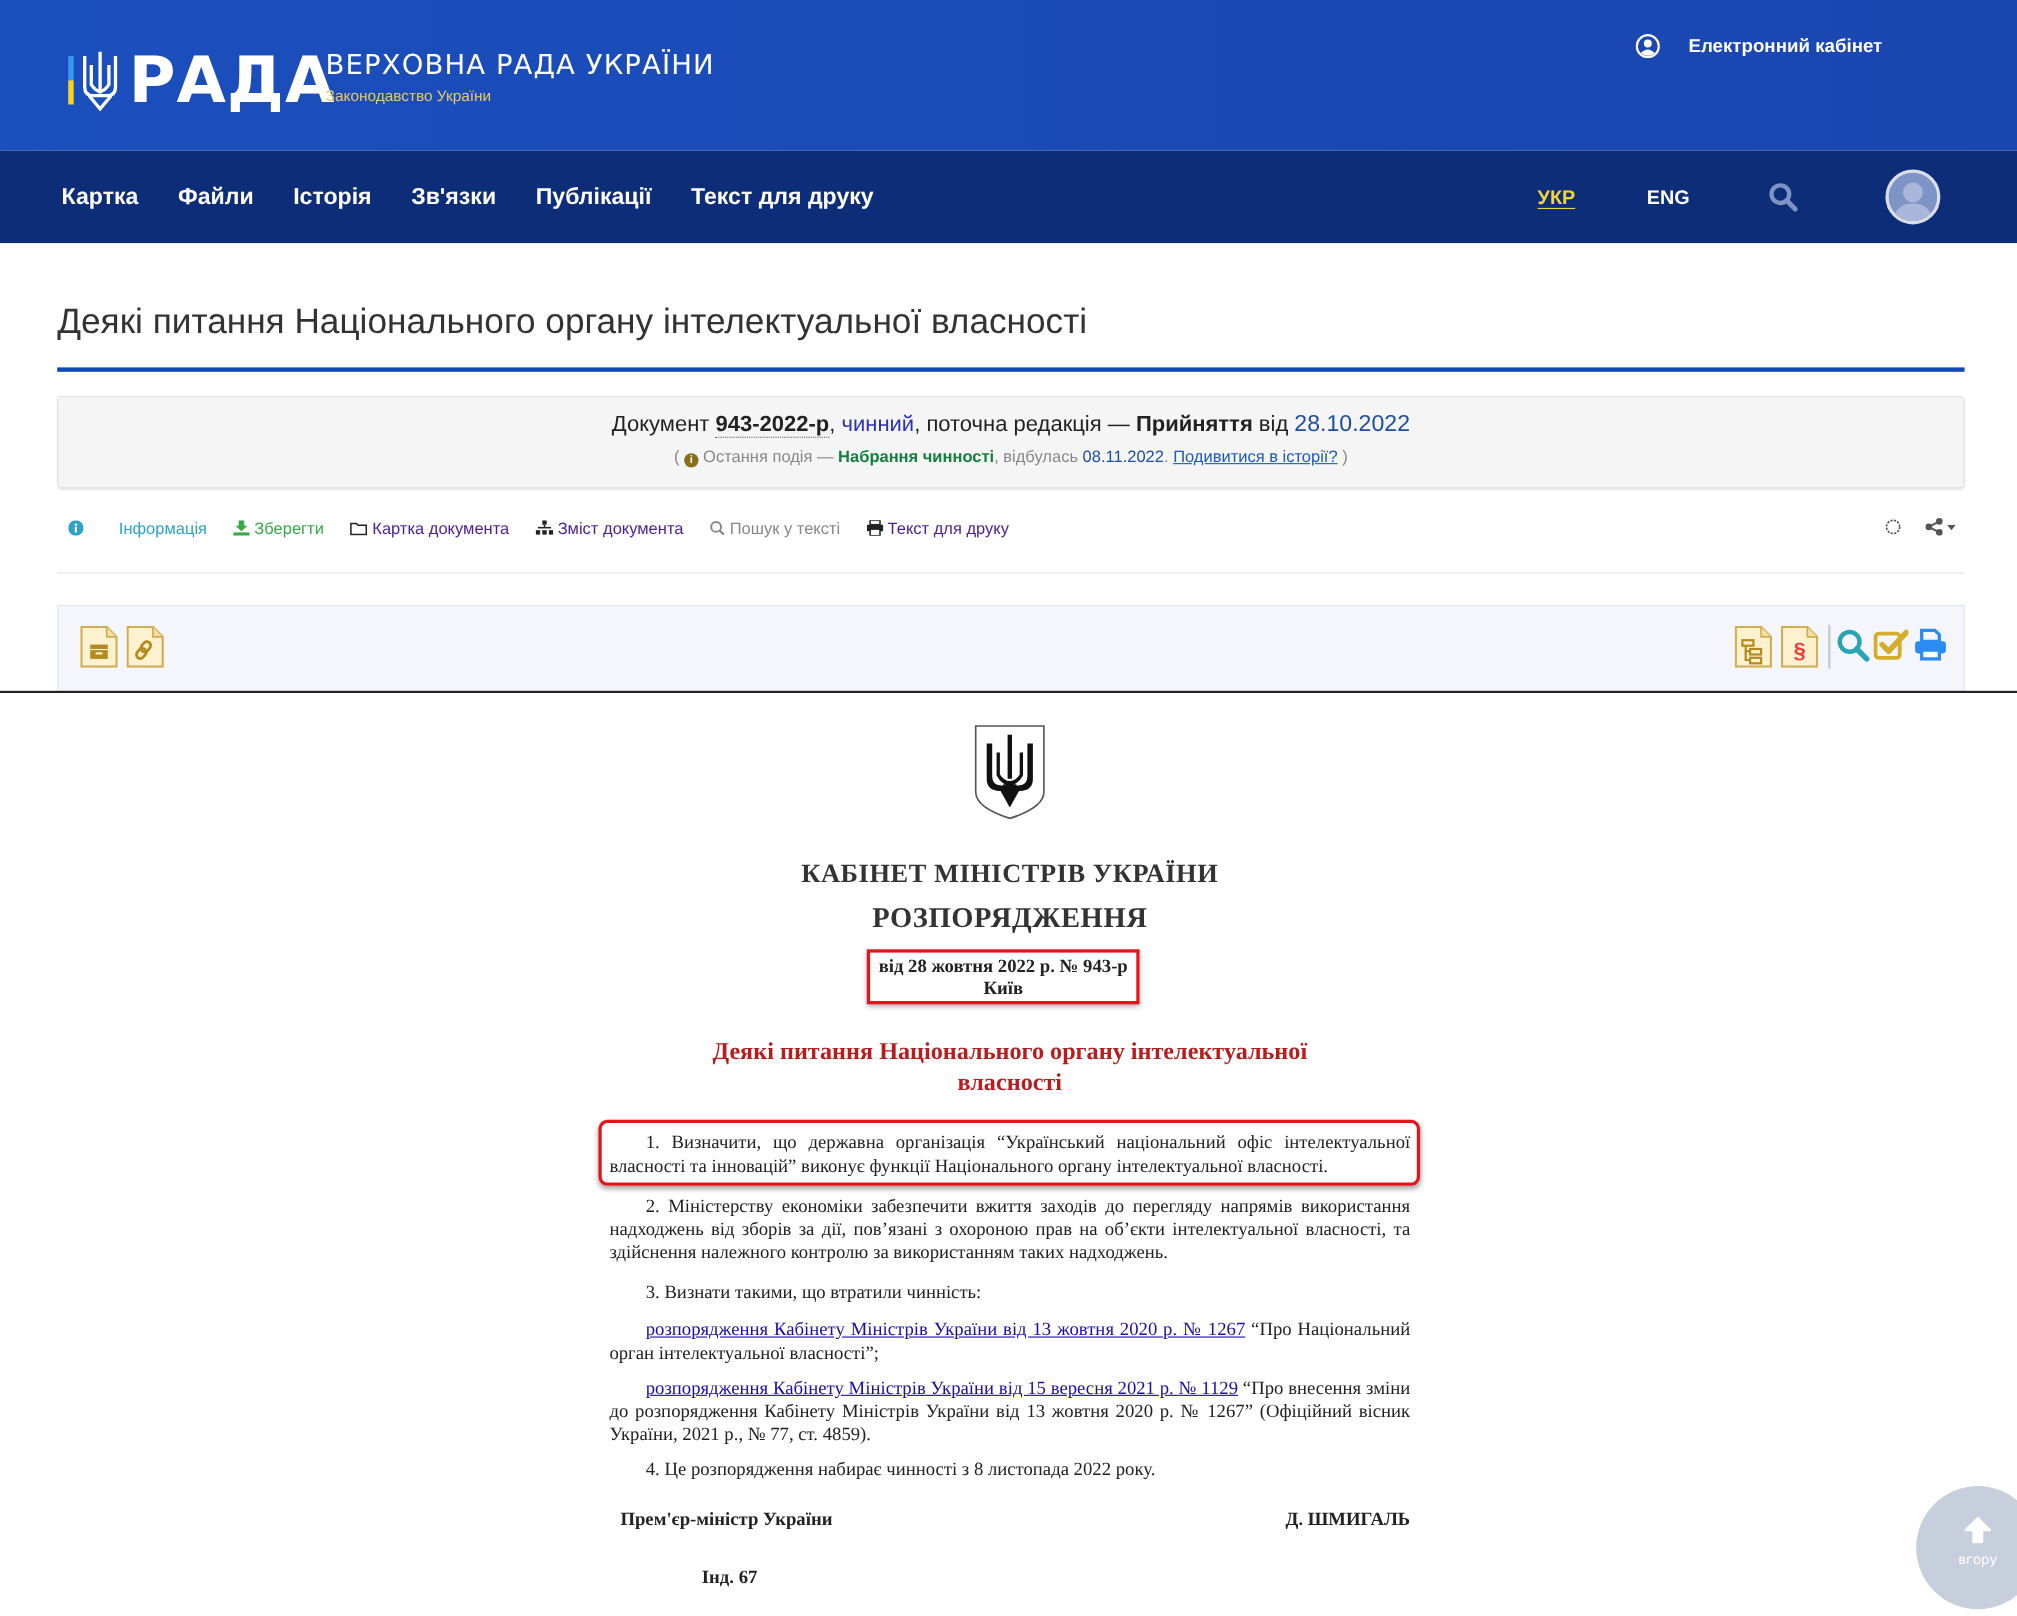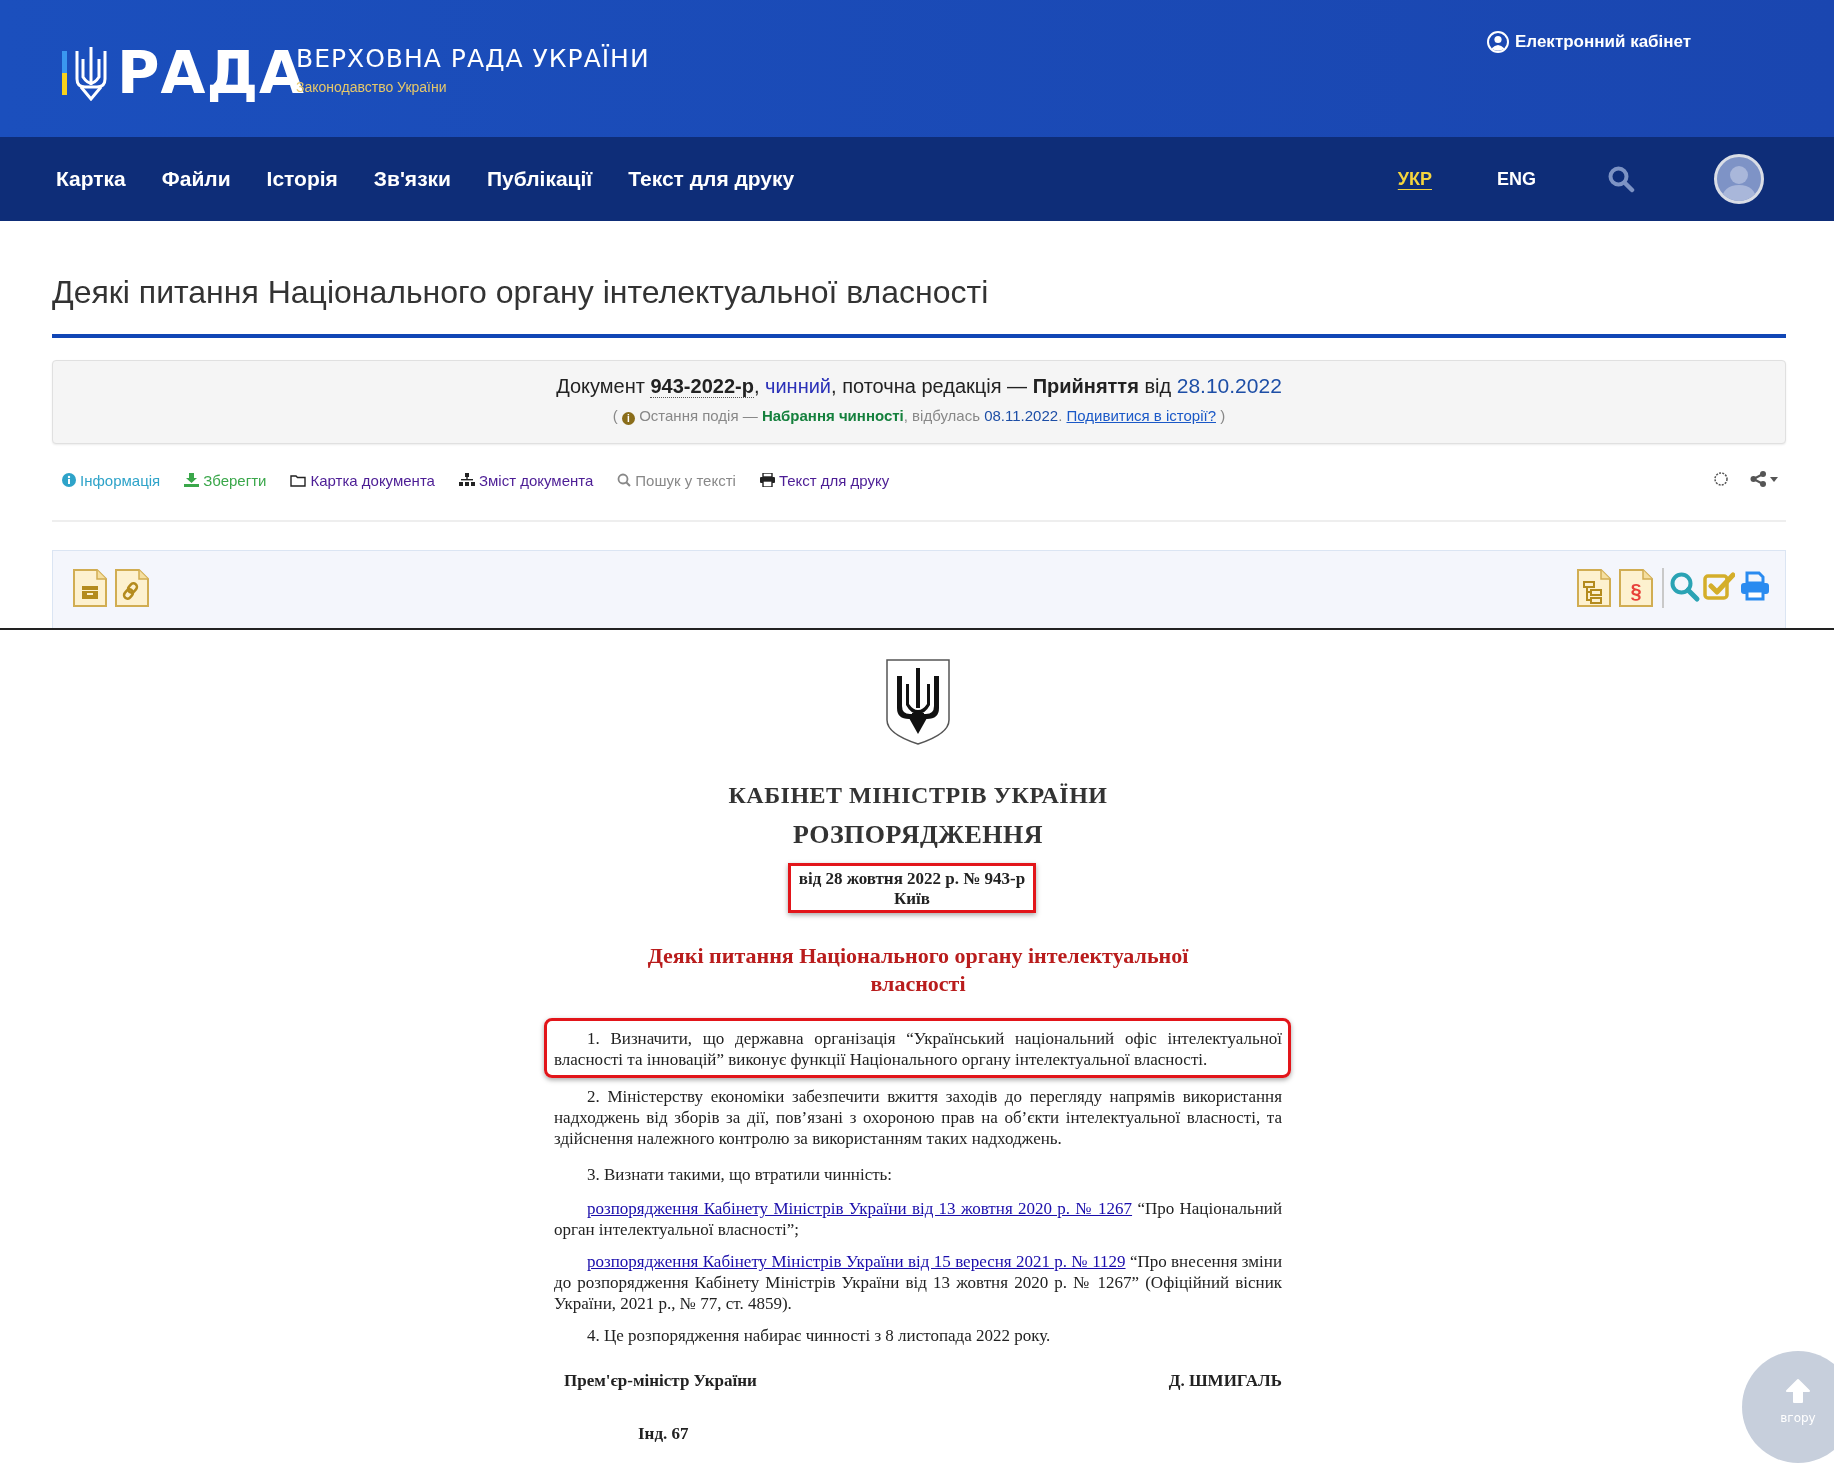--- a/index.html
+++ b/index.html
@@ -13,21 +13,21 @@
   .logo-flag { width: 5px; height: 44px; display: flex; flex-direction: column; margin-right: 6px; }
   .logo-flag .b { flex: 1; background: #3a97f0; }
   .logo-flag .y { flex: 1; background: #f7d21d; }
   .logo-trident { width: 36px; height: 56px; margin-right: 8px; }
   .logo-rada { color: #fff; font-size: 58px; font-weight: bold; letter-spacing: 1px; line-height: 56px; font-family: "DejaVu Sans", sans-serif; }
   .logo-text { position: absolute; left: 296px; top: 44px; }
   .logo-title { color: #fff; font-size: 25px; letter-spacing: 1px; font-family: "DejaVu Sans", sans-serif; }
   .logo-sub { color: #e6c86a; font-size: 14px; margin-top: 6px; }
 
   .cabinet-link { position: absolute; left: 1487px; top: 31px; display: flex; align-items: center; color: #fff;
-    font-weight: bold; font-size: 17px; text-decoration: none; }
+    font-weight: bold; font-size: 17px; text-decoration: none; gap: 20px; }
   .cabinet-link svg { margin-right: 6px; }
 
   
   .main-nav { position: absolute; left: 0; top: 137px; width: 1834px; height: 84px; background: #0e2d78; }
   .nav-items { position: absolute; left: 56px; top: 0; height: 84px; display: flex; align-items: center; }
   .nav-item { color: #fff; font-weight: bold; font-size: 21px; margin-right: 36px; text-decoration: none; cursor: pointer; }
   .nav-right { position: absolute; right: 70px; top: 0; height: 84px; display: flex; align-items: center; gap: 39px; }
   .lang { font-weight: bold; font-size: 18px; margin-right: 26px; text-decoration: none; }
   .lang.active { color: #f4d43e; text-decoration: underline; text-underline-offset: 4px; }
   .lang.inactive { color: #fff; }
@@ -50,21 +50,21 @@
   .info-line2 .strong { color: #15803d; font-weight: bold; }
   .info-line2 .date2 { color: #1d4ea6; }
   .info-line2 a { color: #1a58c7; text-decoration: underline; }
   .info-circle { display: inline-block; width: 13px; height: 13px; border-radius: 50%; background: #8a6d1a; color: #fff;
     font-size: 10px; line-height: 13px; text-align: center; font-weight: bold; vertical-align: -1px; }
 
   
   .doc-toolbar { position: absolute; left: 62px; top: 469px; height: 22px; display: flex; align-items: center; font-size: 15px; }
   .tb-item { display: flex; align-items: center; margin-right: 24px; cursor: pointer; text-decoration: none; }
   .tb-item .ic { margin-right: 4px; display: inline-flex; }
-  .tb-info { color: #2ea3c9; }
+  .tb-info { color: #2ea3c9; gap: 28px; }
   .tb-save { color: #3aa74a; }
   .tb-card, .tb-toc, .tb-print { color: #4c1d95; }
   .tb-search { color: #888; }
   .toolbar-right { position: absolute; left: 1712px; top: 470px; display: flex; align-items: center; }
   .toolbar-divider { position: absolute; left: 52px; top: 520px; width: 1734px; height: 2px; background: #eeeeee; }
 
   
   .icon-panel { position: absolute; left: 52px; top: 550px; width: 1734px; height: 79px; background: #f4f6fc;
     border: 1px solid #dbe5f3; border-bottom: none; }
   .doc-icon { position: absolute; top: 18px; width: 34px; height: 38px; cursor: pointer; }

